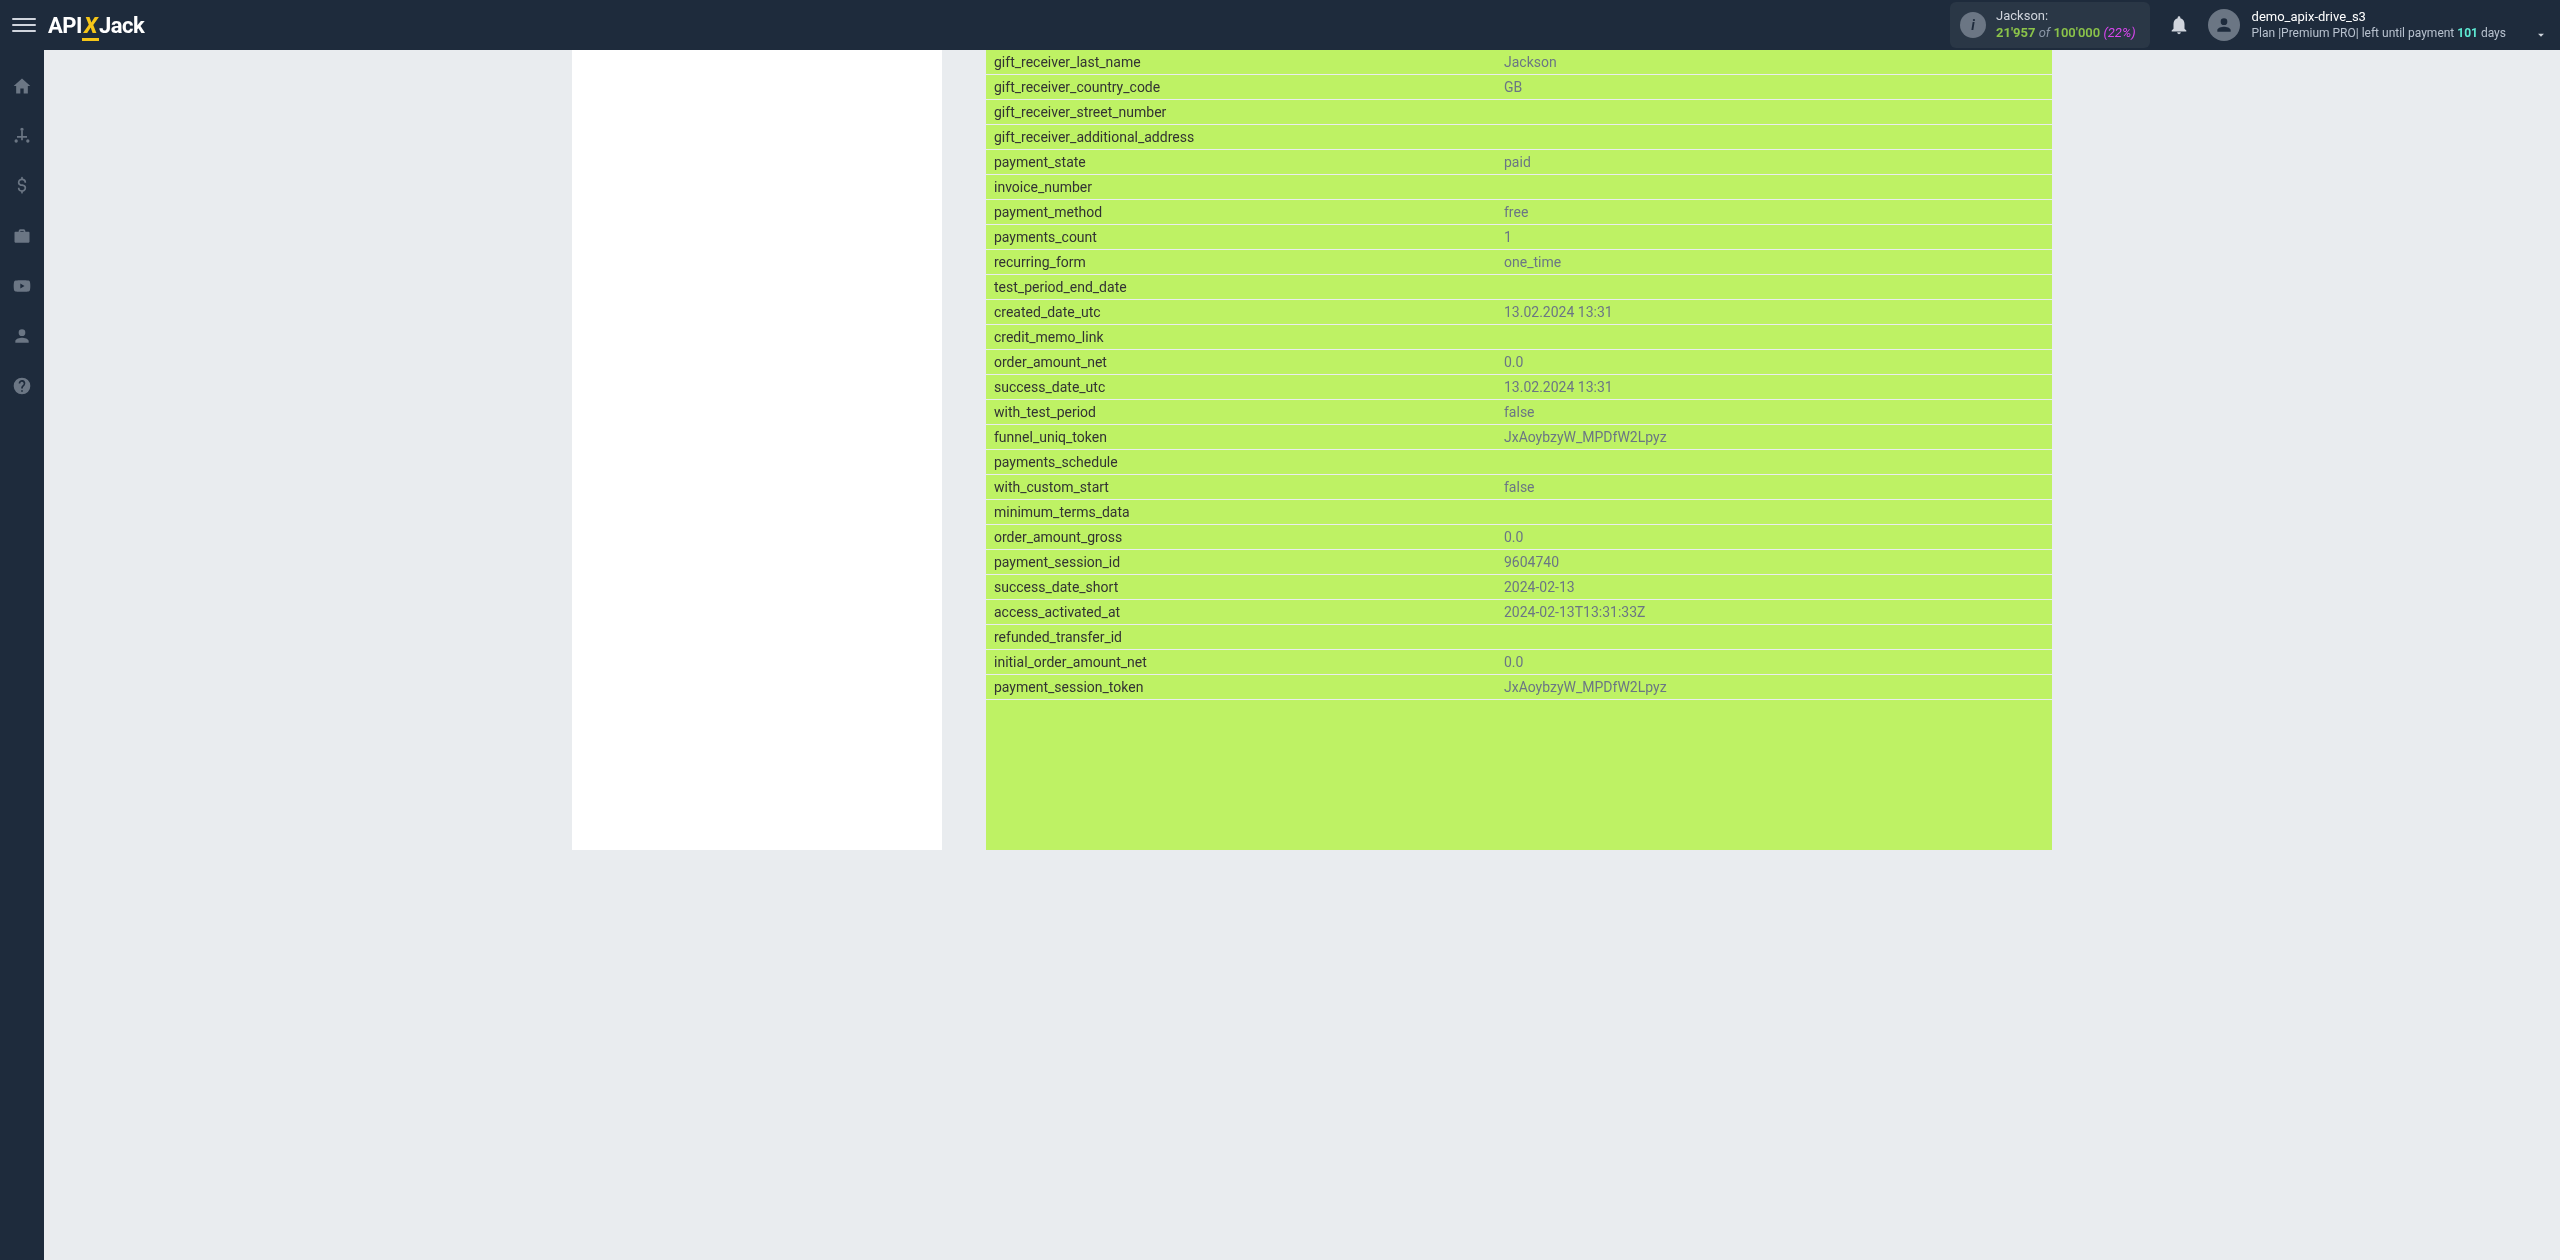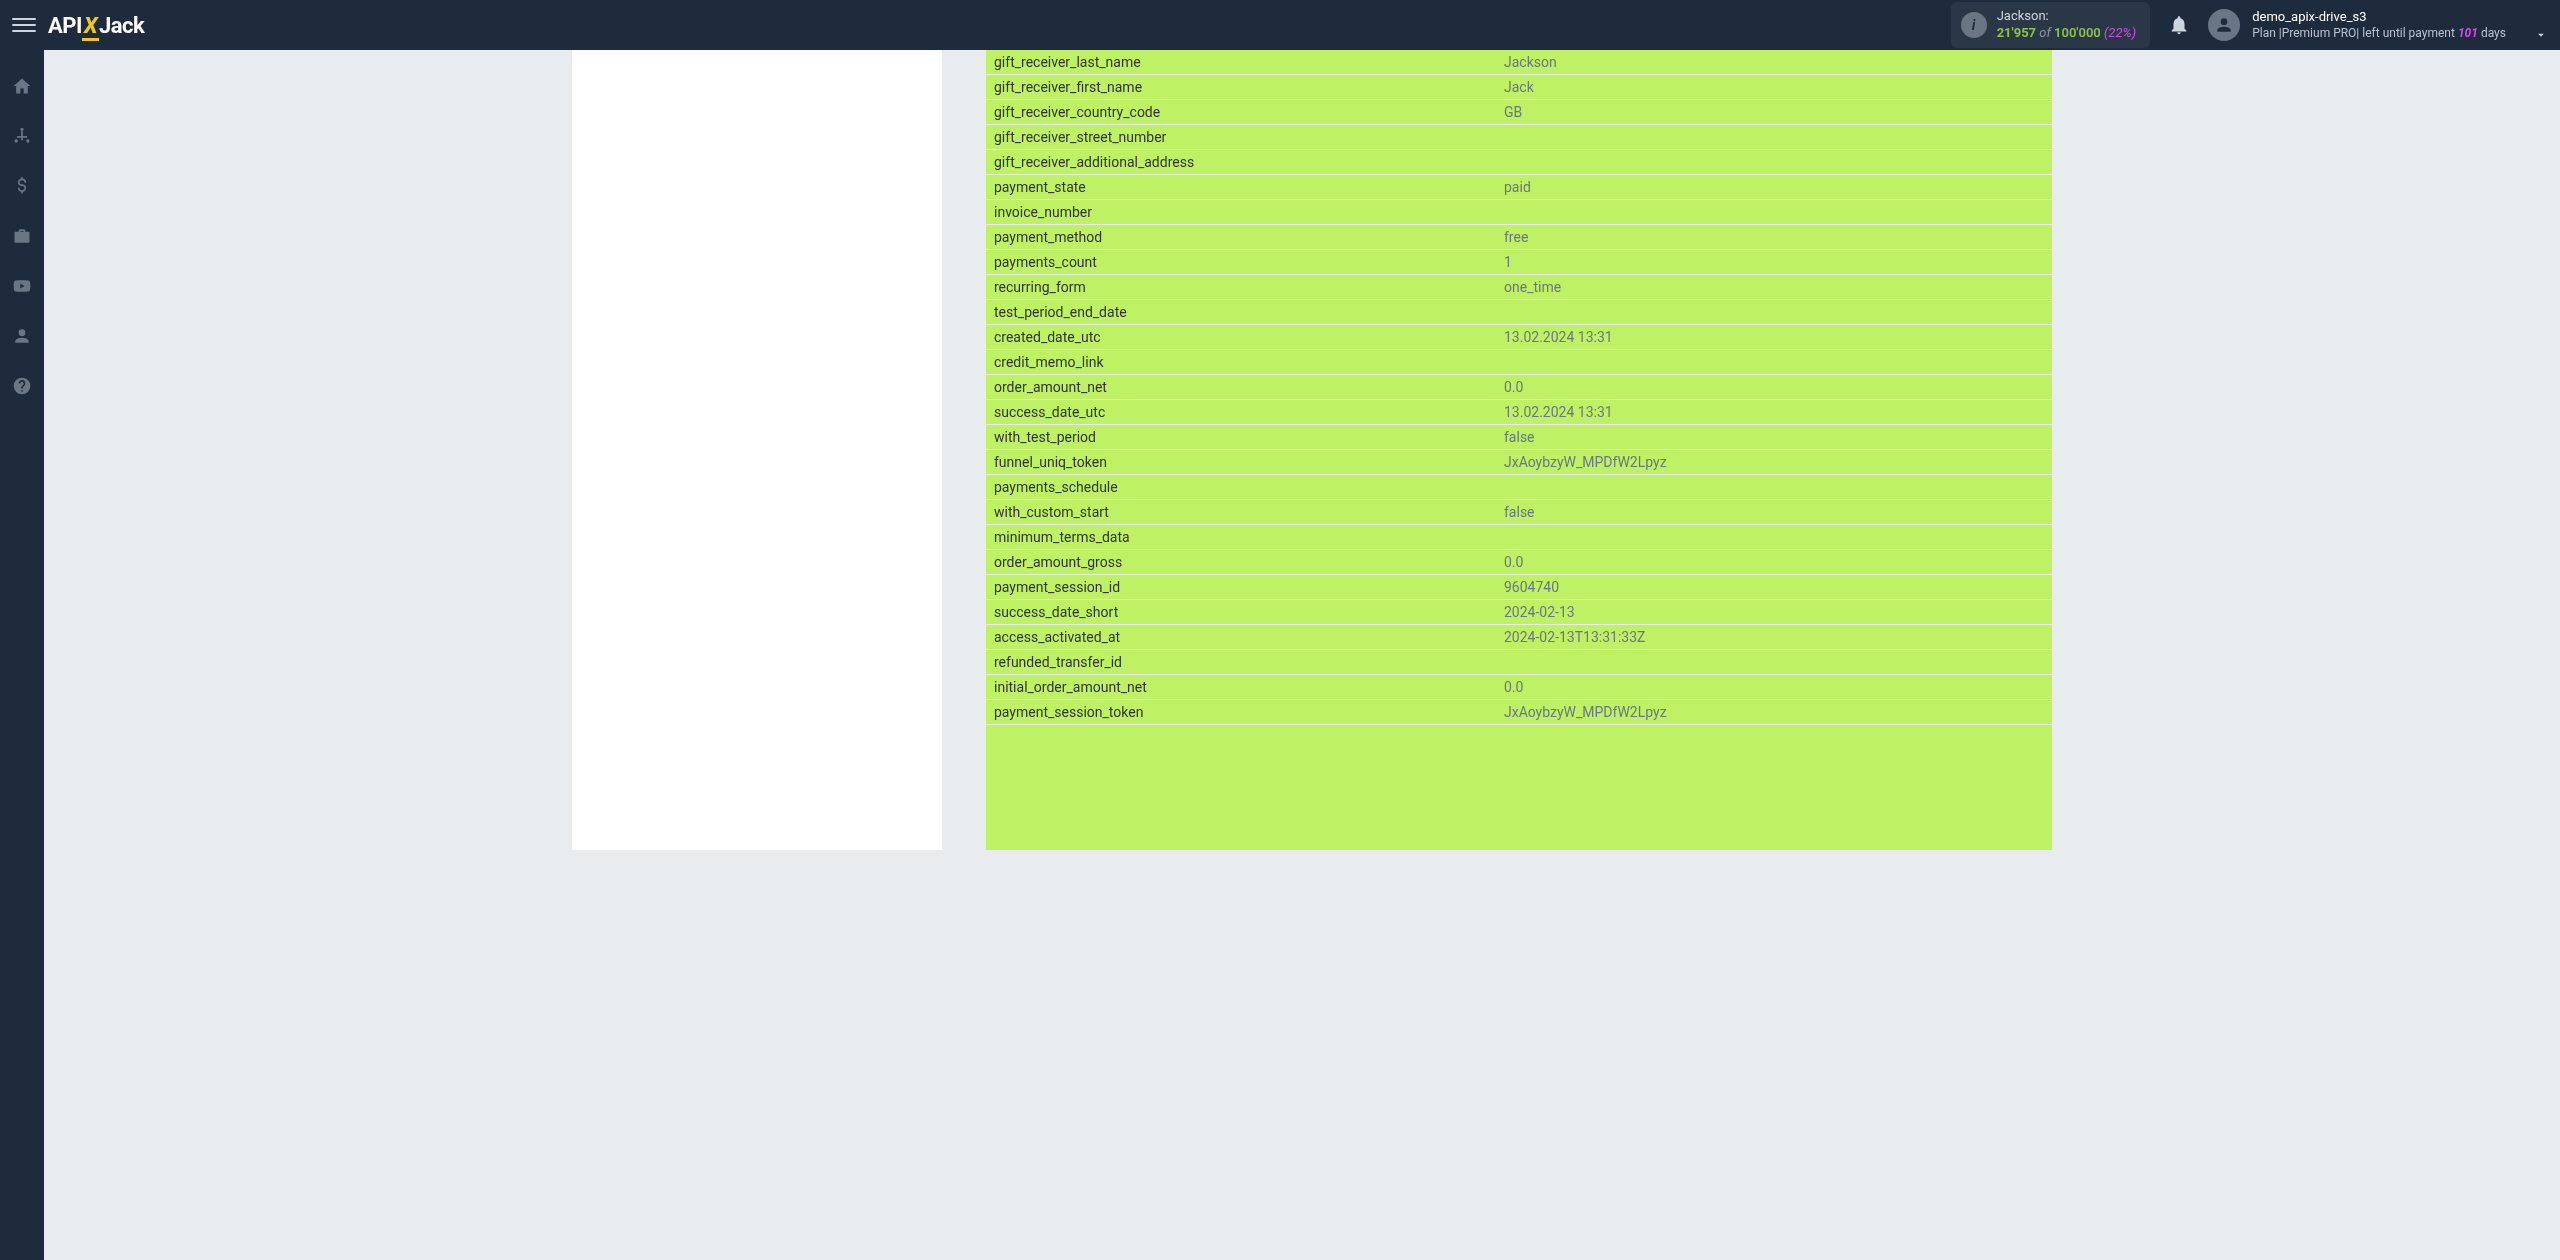--- a/index.html
+++ b/index.html
@@ -68,21 +68,21 @@
 
 .user-block { display: flex; align-items: flex-end; gap: 12px; cursor: pointer; }
 .avatar {
   width: 32px; height: 32px; border-radius: 50%;
   background: #6b7684; display: flex; align-items: center; justify-content: center;
 }
 .avatar svg { width: 20px; height: 20px; fill: #1e2b3c; }
 .user-text { font-size: 13px; line-height: 1.3; }
 .user-name { color: #fff; }
 .user-plan { color: #b8c2cf; font-size: 12px; }
-.user-plan strong { color: #d946ef; font-weight: 700; font-style: italic; }
+.user-plan strong { color: #5eead4; font-weight: 700; }
 .chevron { margin-left: 16px; width: 14px; height: 14px; }
 .chevron svg { width: 100%; height: 100%; fill: #d0d5dd; }
 
 
 .body { flex: 1; display: flex; overflow: hidden; }
 .sidebar {
   width: 44px; background: #1e2b3c;
   display: flex; flex-direction: column; align-items: center;
   padding-top: 20px; gap: 18px; flex-shrink: 0;
 }
@@ -225,24 +225,20 @@
         <div class="panel-row">
           <div class="panel-left"></div>
           <div class="panel-gap"></div>
           <div class="panel-right">
             <div class="data-table" id="data-table">
                 <div class="data-row">
                   <div class="data-key">gift_receiver_last_name</div>
                   <div class="data-value">Jackson</div>
                 </div>
                 <div class="data-row">
-                  <div class="data-key">gift_receiver_first_name</div>
-                  <div class="data-value">Jack</div>
-                </div>
-                <div class="data-row">
                   <div class="data-key">gift_receiver_country_code</div>
                   <div class="data-value">GB</div>
                 </div>
                 <div class="data-row">
                   <div class="data-key">gift_receiver_street_number</div>
                   <div class="data-value"></div>
                 </div>
                 <div class="data-row">
                   <div class="data-key">gift_receiver_additional_address</div>
                   <div class="data-value"></div>

